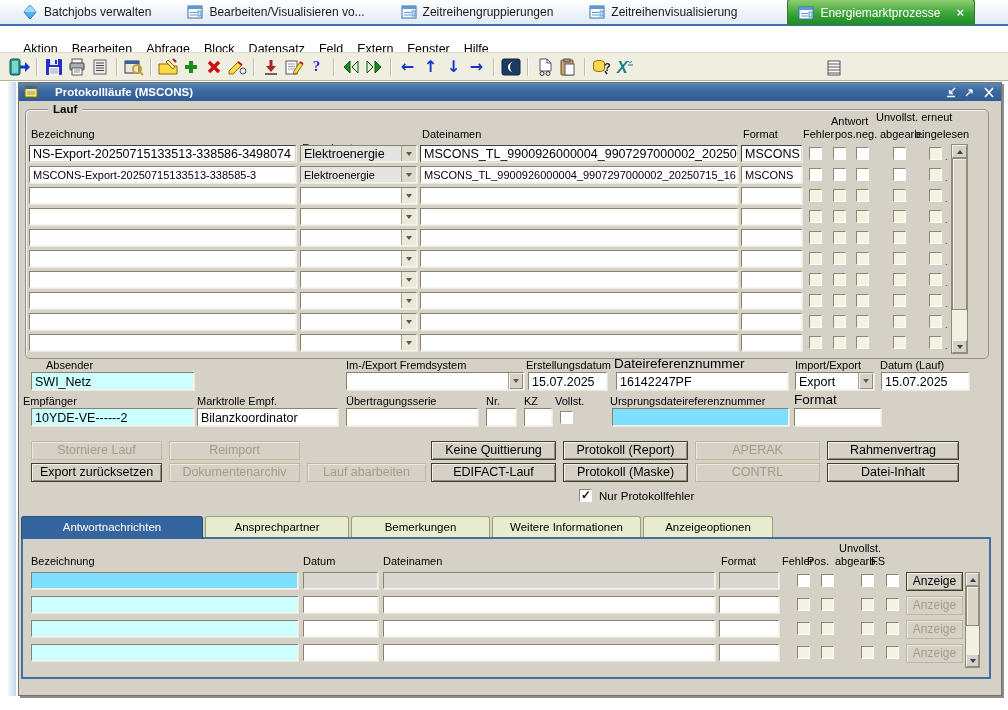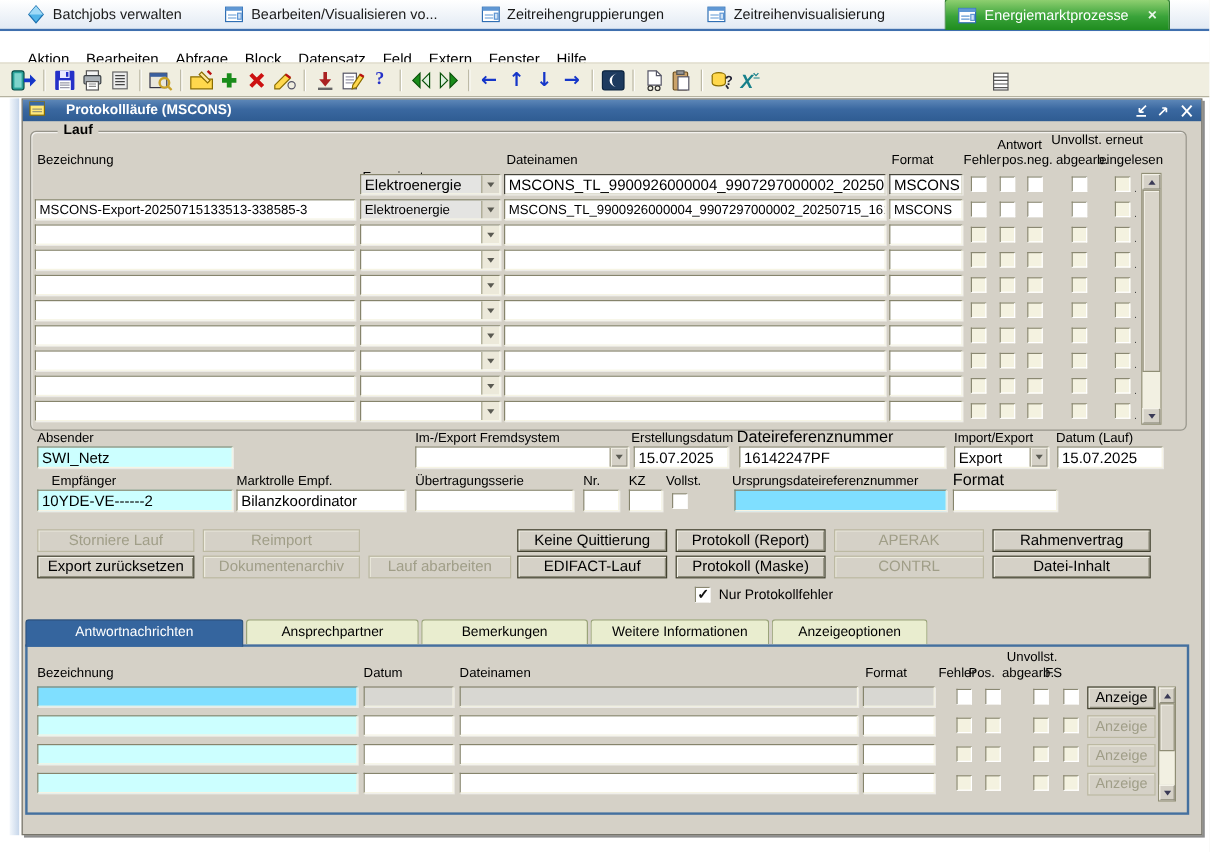--- a/index.html
+++ b/index.html
@@ -393,20 +393,21 @@
       <div class="hlabel" style="left:283px;top:41px">Energieart</div>
       <div class="hlabel" style="left:403px;top:27px">Dateinamen</div>
       <div class="hlabel" style="left:724px;top:27px">Format</div>
       <div class="hlabel" style="left:784px;top:27px">Fehler</div>
       <div class="hlabel" style="left:816px;top:27px">pos.neg.</div>
       <div class="hlabel" style="left:861px;top:27px">abgearb.</div>
       <div class="hlabel" style="left:897px;top:27px">eingelesen</div>
 
       <div id="lauf-rows">
           <div class="lrow" style="top: 0px;">
+            <div class="fld big focus" style="left: 10px; width: 267px;">NS-Export-20250715133513-338586-3498074</div>
             <div class="fld dd big ddfilled" style="left: 281px; width: 117px;">
               <span class="ddtext">Elektroenergie</span>
               <span class="ddbtn">
                 <i class="tri"></i>
               </span>
             </div>
             <div class="fld big focus" style="left: 401px; width: 318px;">MSCONS_TL_9900926000004_9907297000002_20250</div>
             <div class="fld big focus" style="left: 722px; width: 61px;">MSCONS</div>
             <span class="cb cbw" style="left: 790px;"></span>
             <span class="cb cbw" style="left: 814px;"></span>
@@ -573,21 +574,21 @@
       <div class="vscroll" style="left:932px;top:43px;width:17px;height:210px">
         <div class="sbtn up">
             <span class="tri-up"></span>
           </div>
         <div class="sthumb" style="top:13px;height:152px"></div>
         <div class="sbtn down">
             <span class="tri-down"></span>
           </div>
       </div>
 
-      <div class="flabel" style="left:12px;top:258px">Absender</div>
+      <div class="flabel" style="left:27px;top:258px">Absender</div>
       <div class="flabel" style="left:327px;top:258px">Im-/Export Fremdsystem</div>
       <div class="flabel" style="left:507px;top:258px">Erstellungsdatum</div>
       <div class="flabel big" style="left:595px;top:255px">Dateireferenznummer</div>
       <div class="flabel" style="left:776px;top:258px">Import/Export</div>
       <div class="flabel" style="left:861px;top:258px">Datum (Lauf)</div>
 
       <div class="fld val cyan" style="left:12px;top:271px;width:163px">SWI_Netz</div>
       <div class="fld val dd ddform" style="left:327px;top:271px;width:178px">
         <span class="ddtext"></span>
         <span class="ddbtn">
@@ -597,21 +598,21 @@
       <div class="fld val" style="left:509px;top:271px;width:79px">15.07.2025</div>
       <div class="fld val" style="left:597px;top:271px;width:172px">16142247PF</div>
       <div class="fld val dd ddform" style="left:776px;top:271px;width:79px">
         <span class="ddtext">Export</span>
         <span class="ddbtn">
             <i class="tri"></i>
           </span>
       </div>
       <div class="fld val" style="left:862px;top:271px;width:88px">15.07.2025</div>
 
-      <div class="flabel" style="left:24px;top:294px">Empfänger</div>
+      <div class="flabel" style="left:4px;top:294px">Empfänger</div>
       <div class="flabel" style="left:178px;top:294px">Marktrolle Empf.</div>
       <div class="flabel" style="left:327px;top:294px">Übertragungsserie</div>
       <div class="flabel" style="left:467px;top:294px">Nr.</div>
       <div class="flabel" style="left:505px;top:294px">KZ</div>
       <div class="flabel" style="left:536px;top:294px">Vollst.</div>
       <div class="flabel" style="left:591px;top:294px">Ursprungsdateireferenznummer</div>
       <div class="flabel big" style="left:775px;top:291px">Format</div>
 
       <div class="fld val cyan" style="left:12px;top:307px;width:163px">10YDE-VE------2</div>
       <div class="fld val" style="left:178px;top:307px;width:141px">Bilanzkoordinator</div>

